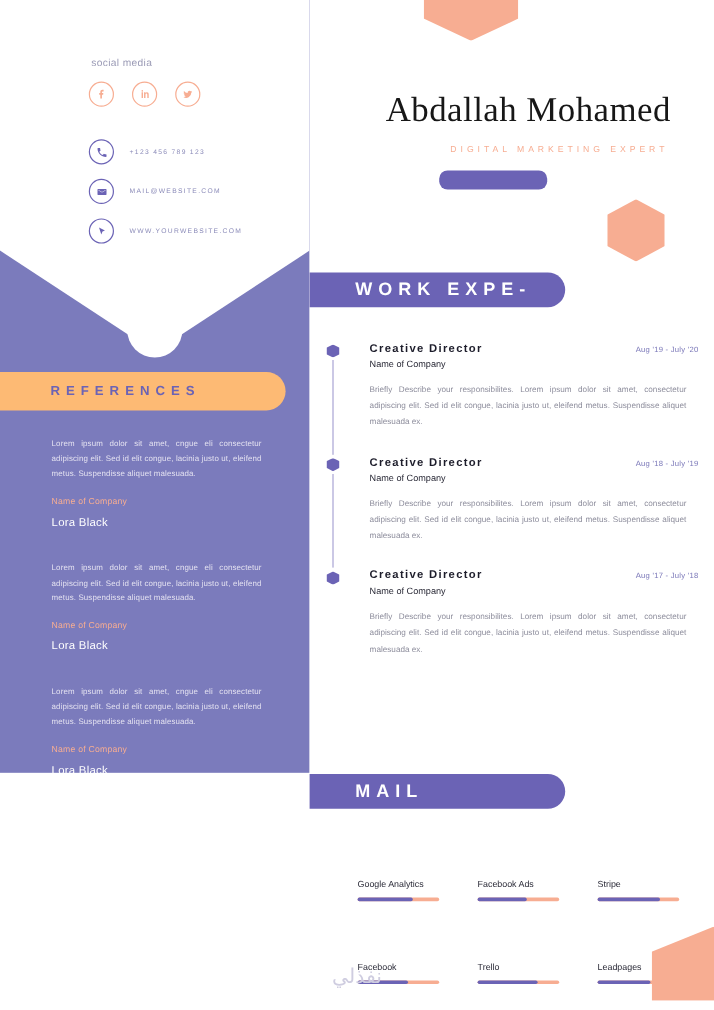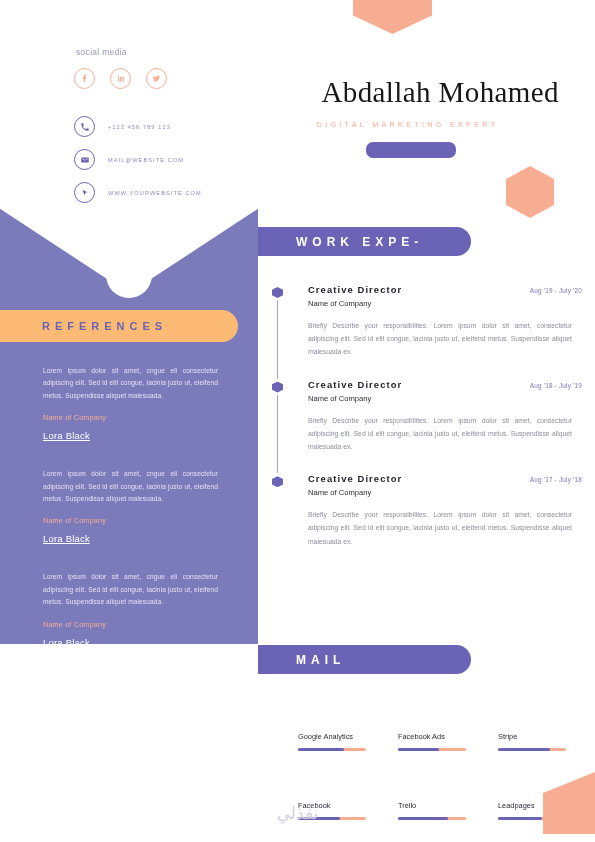--- a/index.html
+++ b/index.html
@@ -66,60 +66,60 @@
   .refs { position:absolute; left:43px; top:365px; width:175px; }
   .ref-block { margin-bottom:27px; }
   .ref-body {
     font-size:6.6px; line-height:12.4px; color:#e4e2f1;
     text-align:justify; letter-spacing:.1px;
   }
   .ref-company {
     margin-top:11px; font-size:7.2px; color:#F7AD92; letter-spacing:.2px;
   }
   .ref-name {
-    margin-top:8px; font-size:9.5px; color:#ffffff; letter-spacing:.2px;text-decoration:underline;
+    margin-top:8px; font-size:9.5px; color:#ffffff; letter-spacing:.2px;
   }
 
   
   .right-col { position:absolute; left:258px; top:0; width:337px; height:834px; background:#fff; }
 
   .top-shield {
     position:absolute; left:95px; top:-28px; width:79px; height:62px;
     background:#F7AD92;
     -webkit-clip-path: polygon(0 0, 100% 0, 100% 70%, 50% 100%, 0 70%);
     clip-path: polygon(0 0, 100% 0, 100% 70%, 50% 100%, 0 70%);
     border-radius:4px;
   }
   .name {
     position:absolute; left:0; right:36px; top:76px;
     text-align:right; font-family:"Liberation Serif", serif;
     font-size:29px; color:#171717; letter-spacing:.4px;
   }
   .subtitle {
     position:absolute; left:0; right:38px; top:120px;
-    text-align:center; font-size:7.2px; letter-spacing:3.3px; color:#F7AD92;
+    text-align:right; font-size:7.2px; letter-spacing:3.3px; color:#F7AD92;
   }
   .title-bar {
     position:absolute; left:108px; top:142px; width:90px; height:16px;
     background:#6B63B5; border-radius:7px 7px 7px 7px;
   }
   .hexagon {
     position:absolute; left:248px; top:166px; width:48px; height:52px;
     background:#F7AD92;
     -webkit-clip-path: polygon(50% 0, 100% 25%, 100% 75%, 50% 100%, 0 75%, 0 25%);
     clip-path: polygon(50% 0, 100% 25%, 100% 75%, 50% 100%, 0 75%, 0 25%);
   }
 
   .sec-head {
     position:absolute; left:0; width:213px; height:29px;
     background:#6B63B5; border-radius:0 15px 15px 0;
     display:flex; align-items:center;
   }
   .sec-head span {
-    margin-left:38px; font-size:12px; letter-spacing:5px;
+    margin-left:38px; font-size:15px; letter-spacing:5px;
     color:#ffffff; font-weight:600;
   }
   .work-head { top:227px; }
   .tools-head { top:645px; }
 
   .timeline { position:absolute; left:14px; top:284px; width:310px; }
   .job { position:relative; padding-left:36px; padding-bottom:20px; }
   .job:last-child { padding-bottom:0; }
   .job-dot {
     position:absolute; left:0; top:3px; width:11px; height:11px;

